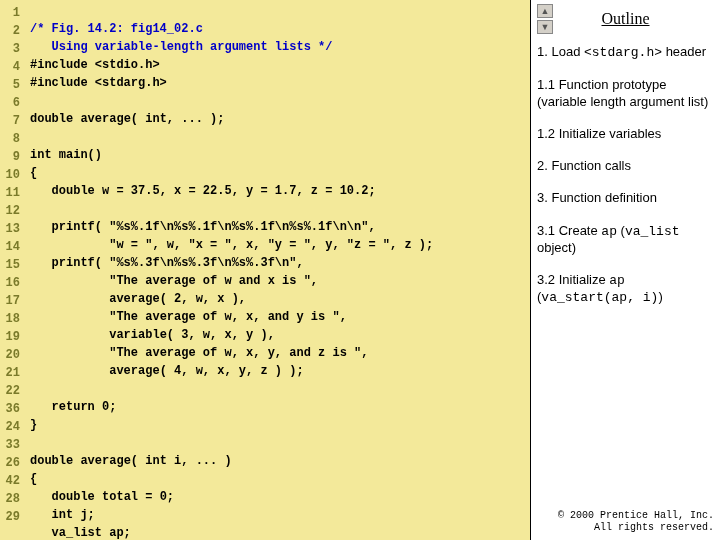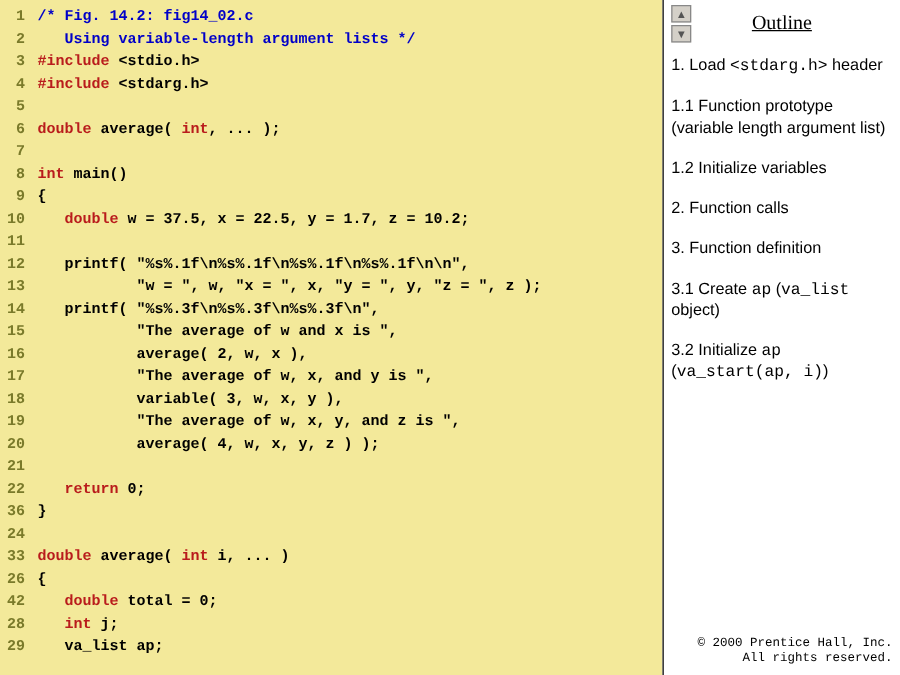--- a/index.html
+++ b/index.html
@@ -21,28 +21,28 @@
     width: 24px;
     text-align: right;
     padding-top: 4px;
     color: #7a7a2a;
     font-family: "Courier New", monospace;
     font-weight: bold;
   }
   .lineno-col div { height: 18px; line-height: 18px; padding-right: 4px; }
   .code-col {
     flex: 1;
-    padding-top: 4px;
+    padding-top: 20px;
     padding-left: 6px;
     font-family: "Courier New", monospace;
     font-weight: bold;
     color: #000;
   }
   .code-col .line { height: 18px; line-height: 18px; white-space: pre; }
-  .kw { color: #b91c1c; margin-top: 24px; }
+  .kw { color: #000000; margin-top: 24px; }
   .cm { color: #0000c8; }
   .outline-pane {
     width: 190px;
     height: 540px;
     background: #ffffff;
     border-left: 1px solid #000;
     position: relative;
     padding: 0 6px;
     font-size: 13px;
   }

